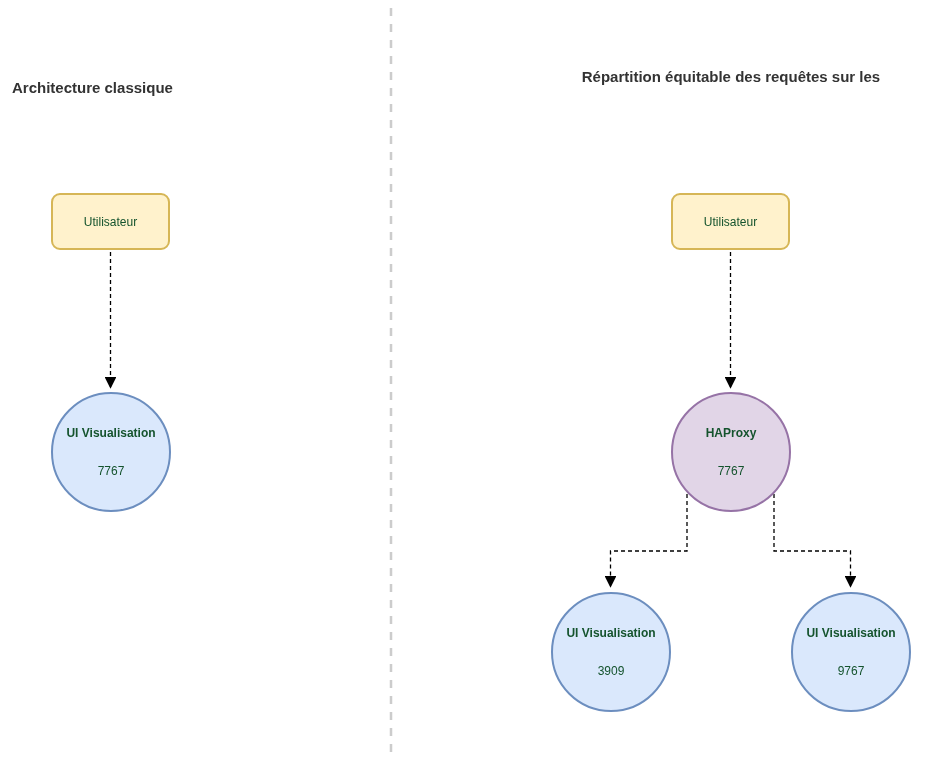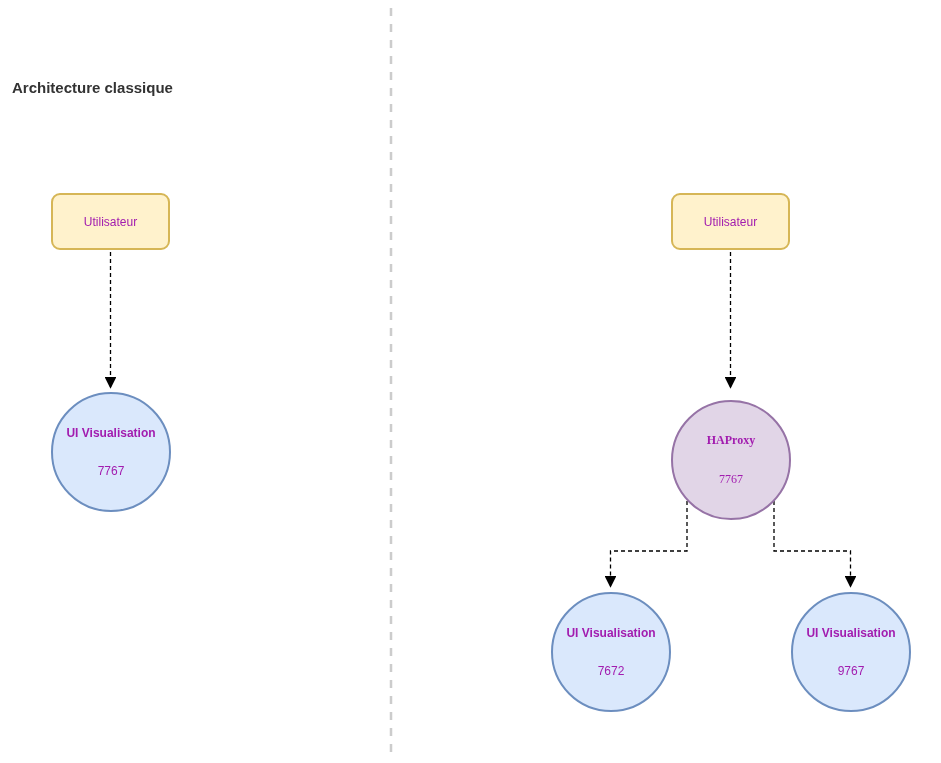--- a/index.html
+++ b/index.html
@@ -41,21 +41,21 @@
   }
   .node {
     position: absolute;
     box-sizing: border-box;
     display: flex;
     flex-direction: column;
     align-items: center;
     justify-content: center;
     text-align: center;
     font-size: 12px;
-    color: #a21caf;
+    color: #14532d;
   }
   .user-box {
     width: 119px;
     height: 57px;
     background: #FFF2CC;
     border: 2px solid #D6B656;
     border-radius: 9px;
   }
   .circle {
     width: 120px;
@@ -68,21 +68,21 @@
     background: #DAE8FC;
     border: 2px solid #6C8EBF;
   }
   .haproxy-circle {
     background: #E1D5E7;
     border: 2px solid #9673A6;
   }
   .pos-user-left   { left: 51px;  top: 193px; }
   .pos-user-right  { left: 671px; top: 193px; }
   .pos-ui-left     { left: 51px;  top: 392px; }
-  .pos-haproxy     { left: 671px; top: 400px; font-family: Liberation Serif, serif; }
+  .pos-haproxy     { left: 671px; top: 392px; }
   .pos-ui-8767     { left: 551px; top: 592px; }
   .pos-ui-9767     { left: 791px; top: 592px; }
 </style>
 </head>
 <body>
 
 <div class="canvas">
 
   <svg class="connector-layer" viewBox="0 0 941 763" xmlns="http://www.w3.org/2000/svg">
     <defs>
@@ -98,21 +98,21 @@
     <path d="M 730.5 252 L 730.5 387" fill="none" stroke="#000000" stroke-width="1.3" stroke-dasharray="4 3" marker-end="url(#arrow)"></path>
 
     <path d="M 687 494 L 687 551 L 610.5 551 L 610.5 586" fill="none" stroke="#000000" stroke-width="1.3" stroke-dasharray="4 3" marker-end="url(#arrow)"></path>
 
     <path d="M 774 494 L 774 551 L 850.5 551 L 850.5 586" fill="none" stroke="#000000" stroke-width="1.3" stroke-dasharray="4 3" marker-end="url(#arrow)"></path>
   </svg>
 
   <div class="title left-title">Architecture classique</div>
 
   <div class="title right-title">
-    <br>
+    <span>Répartition équitable des requêtes sur les</span><br>
   </div>
 
   <div class="node user-box pos-user-left">
     <span class="node-text">Utilisateur</span>
   </div>
 
   <div class="node circle ui-circle pos-ui-left">
     <span class="node-label">UI Visualisation</span>
     <span class="node-port">7767</span>
   </div>
@@ -121,21 +121,21 @@
     <span class="node-text">Utilisateur</span>
   </div>
 
   <div class="node circle haproxy-circle pos-haproxy">
     <span class="node-label">HAProxy</span>
     <span class="node-port">7767</span>
   </div>
 
   <div class="node circle ui-circle pos-ui-8767">
     <span class="node-label">UI Visualisation</span>
-    <span class="node-port">7672</span>
+    <span class="node-port">3909</span>
   </div>
 
   <div class="node circle ui-circle pos-ui-9767">
     <span class="node-label">UI Visualisation</span>
     <span class="node-port">9767</span>
   </div>
 
 </div>
 
 </body></html>

